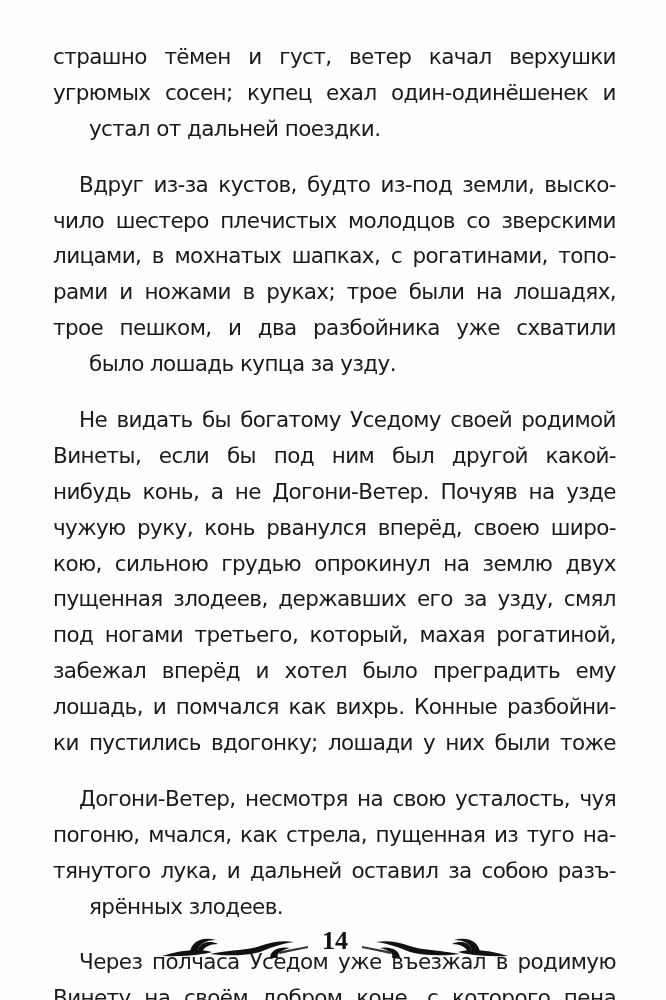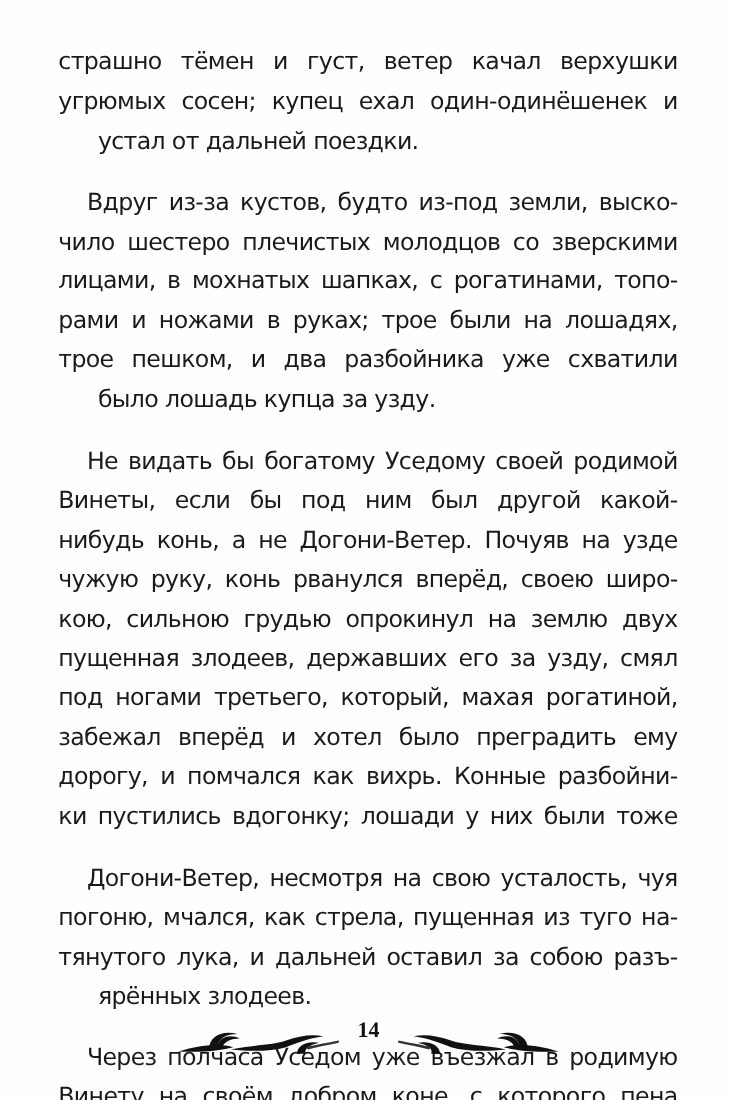--- a/index.html
+++ b/index.html
@@ -14,21 +14,21 @@
     height: 35.9px; line-height: 35.9px; white-space: nowrap;
     text-align: justify; text-align-last: justify; overflow: hidden;
   }
   .line.last { text-align-last: left; margin-left: 36px; }
   .line.indent { padding-left: 26px; margin-top: 20px; }
   .footer {
     position: absolute; left: 160px; top: 922px; width: 350px; height: 46px;
   }
   .page-num {
     position: absolute; left: 0; width: 100%; top: 4px; text-align: center;
-    font-family: "Liberation Serif", serif; font-weight: bold; font-size: 20px; color: #111;
+    font-family: "Liberation Serif", serif; font-weight: bold; font-size: 26px; color: #111;
   }
   .orn { position: absolute; top: 8px; }
   .orn.left { left: 0; }
   .orn.right { right: 0; transform: scaleX(-1); }
 </style>
 </head>
 <body>
 
 <div class="page">
   <div class="text" id="text">
@@ -42,21 +42,21 @@
       <div class="line">трое пешком, и два разбойника уже схватили</div>
       <div class="line last">было лошадь купца за узду.</div>
       <div class="line indent">Не видать бы богатому Уседому своей родимой</div>
       <div class="line">Винеты, если бы под ним был другой какой-</div>
       <div class="line">нибудь конь, а не Догони-Ветер. Почуяв на узде</div>
       <div class="line">чужую руку, конь рванулся вперёд, своею широ-</div>
       <div class="line">кою, сильною грудью опрокинул на землю двух</div>
       <div class="line">пущенная злодеев, державших его за узду, смял</div>
       <div class="line">под ногами третьего, который, махая рогатиной,</div>
       <div class="line">забежал вперёд и хотел было преградить ему</div>
-      <div class="line">дорогу, и помчался как вихрь. Конные разбойни-</div>
+      <div class="line">лошадь, и помчался как вихрь. Конные разбойни-</div>
       <div class="line">ки пустились вдогонку; лошади у них были тоже</div>
       <div class="line indent">Догони-Ветер, несмотря на свою усталость, чуя</div>
       <div class="line">погоню, мчался, как стрела, пущенная из туго на-</div>
       <div class="line">тянутого лука, и дальней оставил за собою разъ-</div>
       <div class="line last">ярённых злодеев.</div>
       <div class="line indent">Через полчаса Уседом уже въезжал в родимую</div>
       <div class="line">Винету на своём добром коне, с которого пена</div>
     </div>
 
   <div class="footer">

